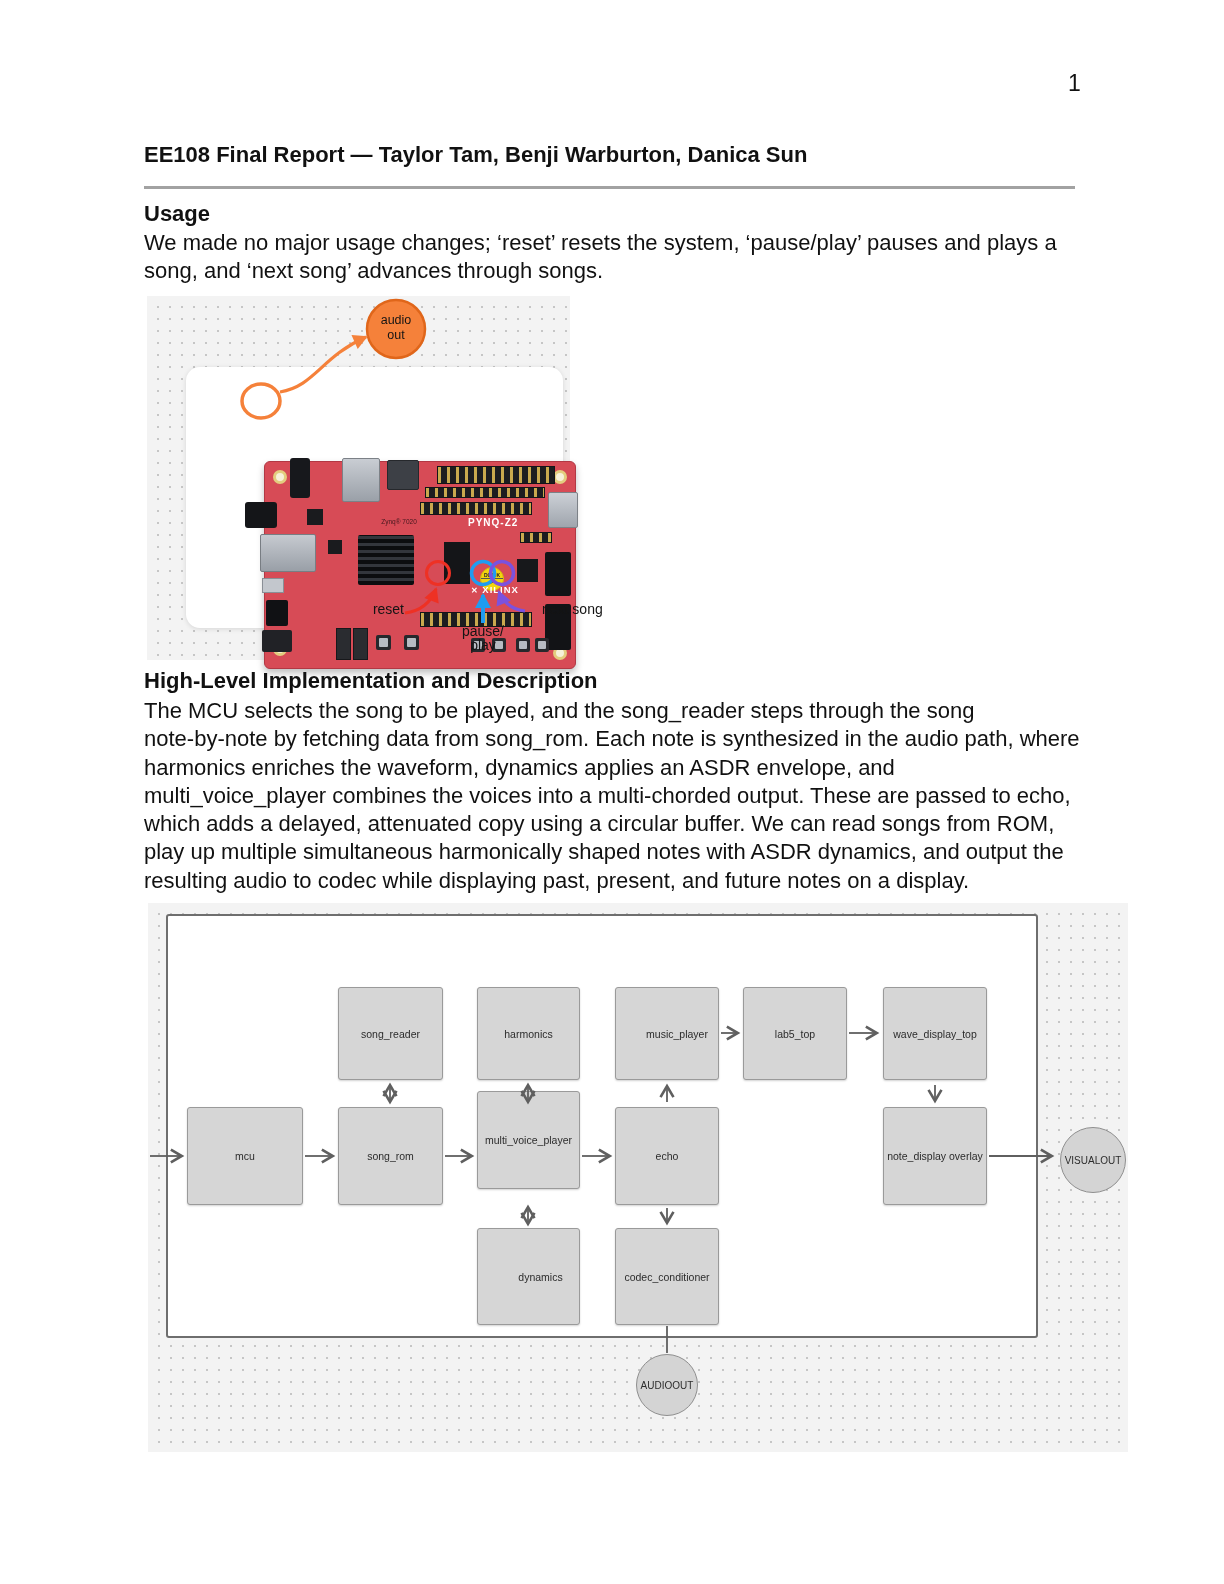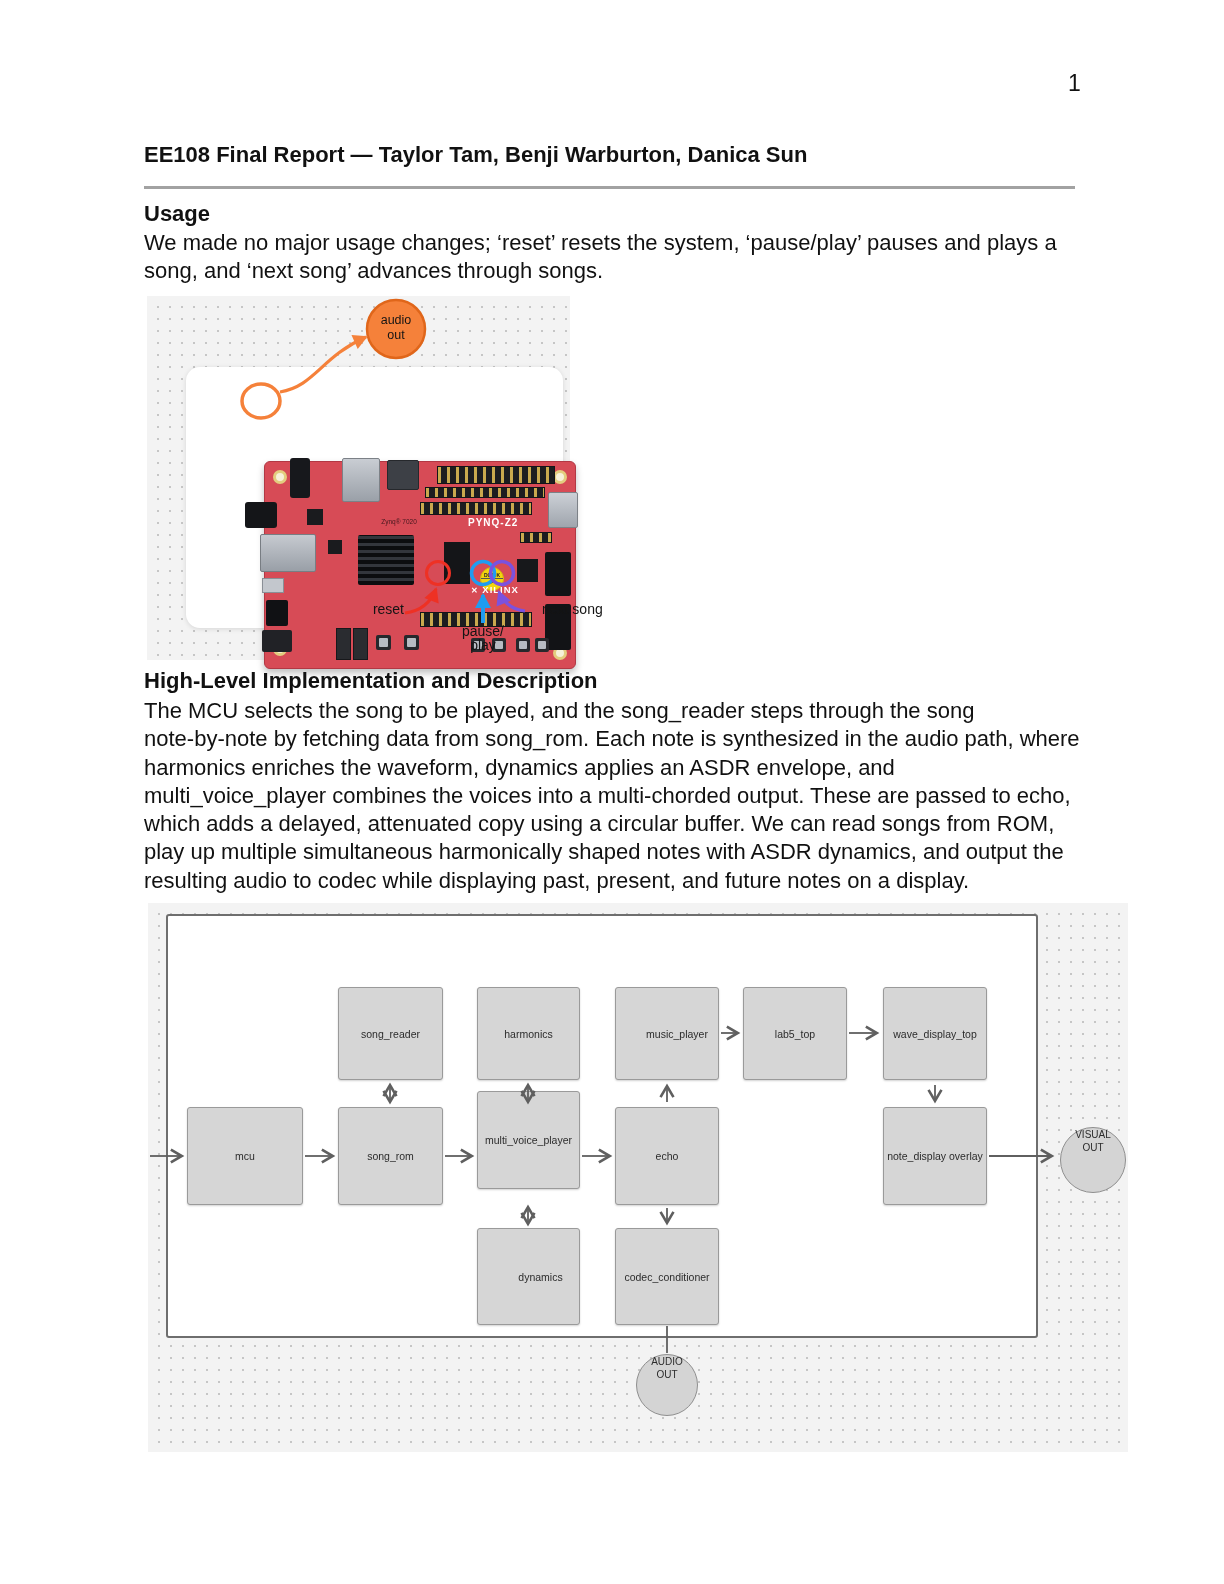--- a/index.html
+++ b/index.html
@@ -33,21 +33,21 @@
   .callout{font-size:14px;color:#141414;line-height:14px;}
   .boardtxt{color:#fff;font-weight:bold;white-space:nowrap;}
   
   .fig2{left:148px;top:903px;width:980px;height:549px;}
   .dcontainer{left:18px;top:11px;width:872px;height:424px;box-sizing:border-box;
               border:2px solid #6e6e6e;background:#fff;border-radius:3px;}
   .dbox{box-sizing:border-box;background:#d6d6d6;border:1.5px solid #9a9a9a;border-radius:3px;
         display:flex;align-items:center;justify-content:center;text-align:center;
         font-size:10.5px;color:#2c2c2c;white-space:nowrap;box-shadow:0 1px 2px rgba(0,0,0,.18);}
   .dcircle{box-sizing:border-box;background:#d4d4d4;border:1.5px solid #8f8f8f;border-radius:50%;
-           display:flex;flex-direction:column;align-items:center;
+           display:flex;flex-direction:row;align-items:center;justify-content:center;
            font-size:10px;line-height:13px;color:#2c2c2c;text-align:center;}
   .fig2-svg{left:0;top:0;pointer-events:none;}
 </style>
 </head>
 <body>
 
 <div class="page">
 
   <div class="abs pagenum">1</div>
   <div class="abs title">EE108 Final Report — Taylor Tam, Benji Warburton, Danica Sun</div>

